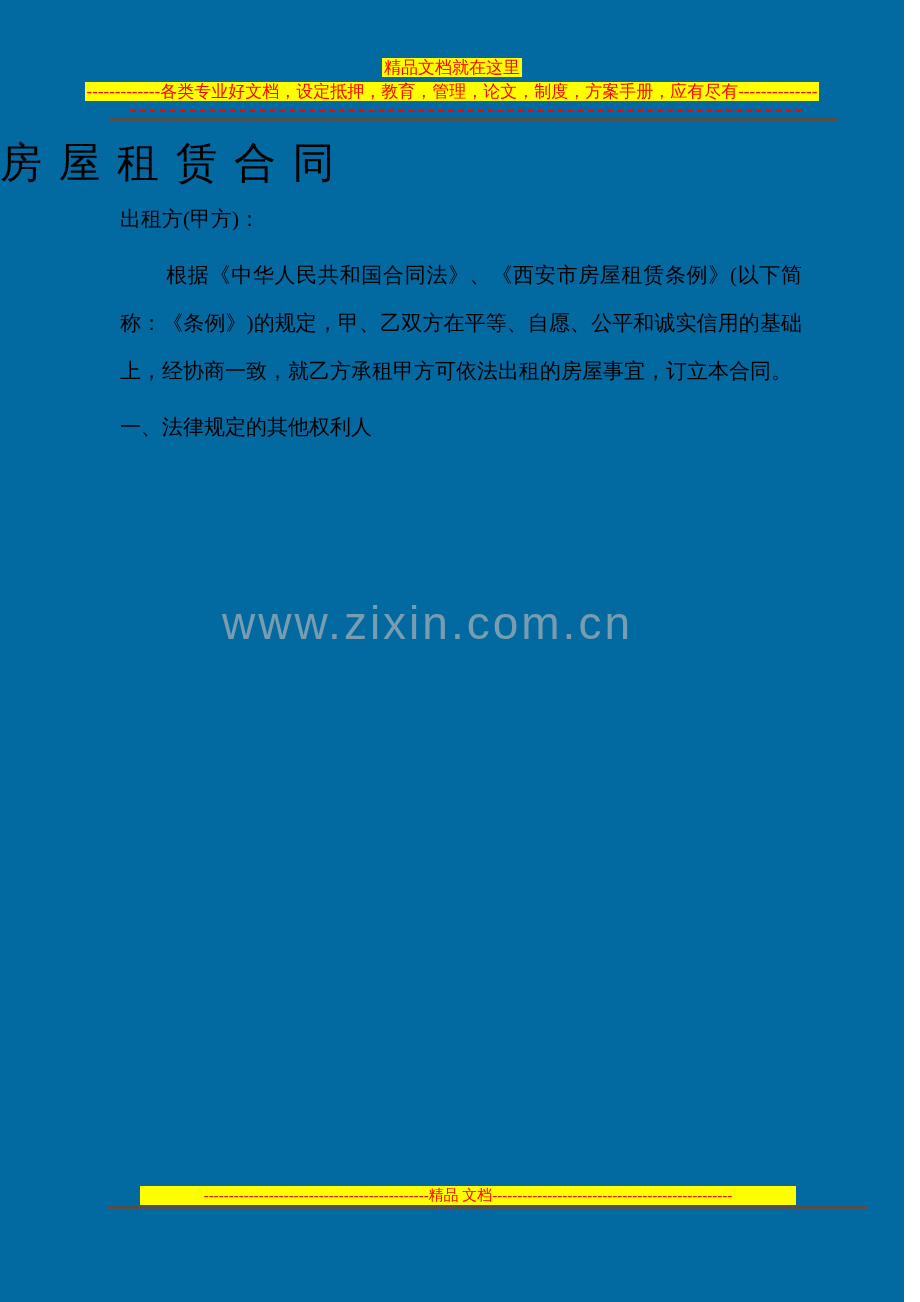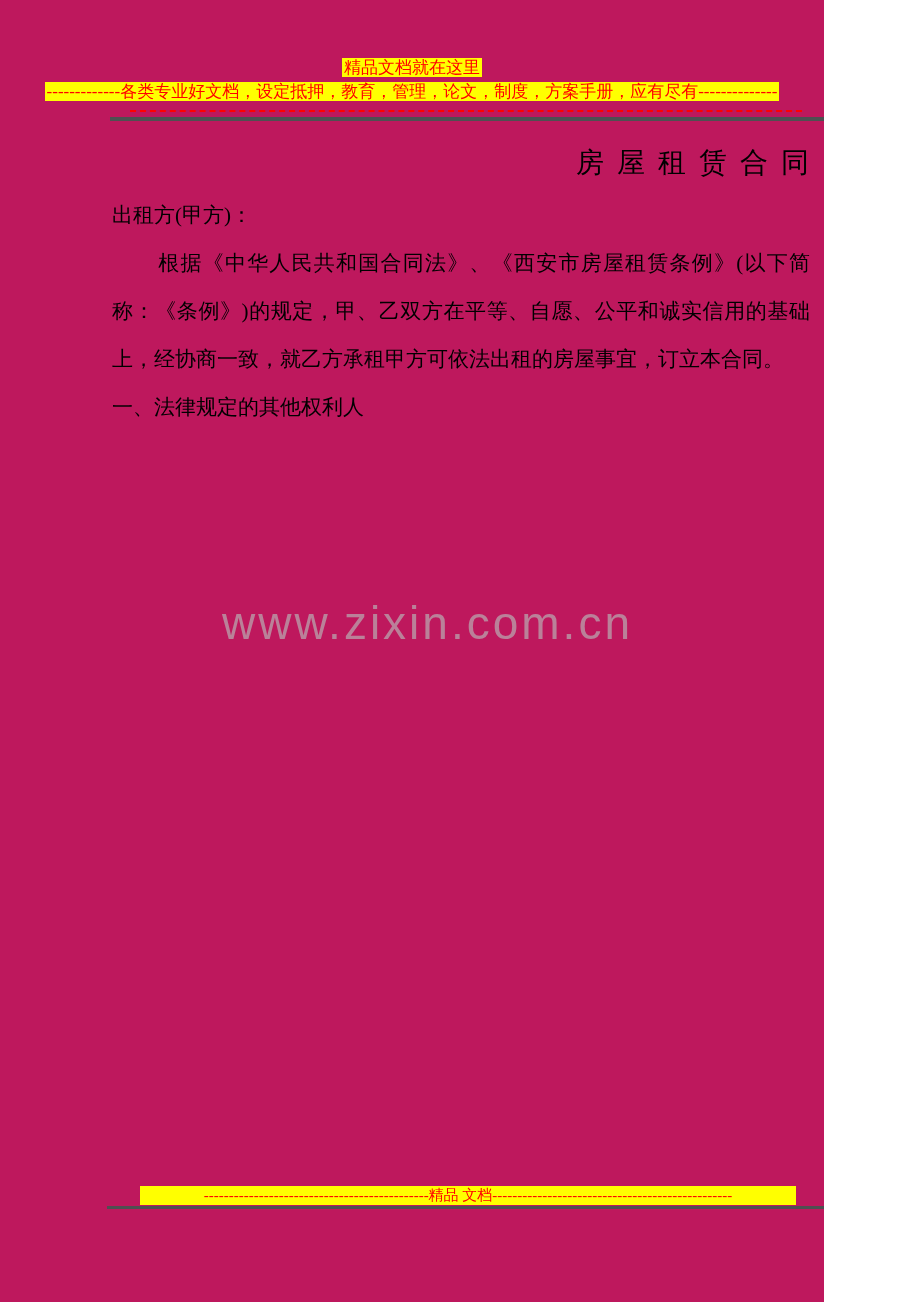--- a/index.html
+++ b/index.html
@@ -2,23 +2,23 @@
 <html><head>
 <meta charset="utf-8">
 <style>
   html, body {
     margin: 0;
     padding: 0;
     background: #ffffff;
   }
   .page {
     position: relative;
-    width: 824px;
+    width: 904px;
     height: 1302px;
-    background: #be185d;
+    background: #0369a1;
     overflow: hidden;
     font-family: "Liberation Serif", "DejaVu Serif", serif;
     color: #000000;
   }
   
   .banner {
     padding-top: 56px;
     text-align: center;
   }
   .banner-line {
@@ -38,39 +38,39 @@
   }
   .dark-rule-top {
     margin: 5px 0 0 110px;
     width: 727px;
     height: 4px;
     background: #4f4f51;
   }
   
   .doc-title {
     margin: 18px 12px 0 0;
-    font-size: 28px;
+    font-size: 42px;
     font-weight: normal;
     line-height: 48px;
-    text-align: right;
+    text-align: left;
     letter-spacing: 3px;
     color: #000000;
   }
   
   .content {
     position: relative;
     z-index: 1;
     margin: 4px 0 0 112px;
     width: 698px;
     font-size: 21px;
     line-height: 48px;
     text-align: justify;
   }
   .content p {
-    margin: 0;
+    margin: 8px;
     padding: 0;
   }
   .content p.indent {
     text-indent: 2.2em;
   }
   
   .watermark {
     position: absolute;
     z-index: 0;
     top: 600px;

